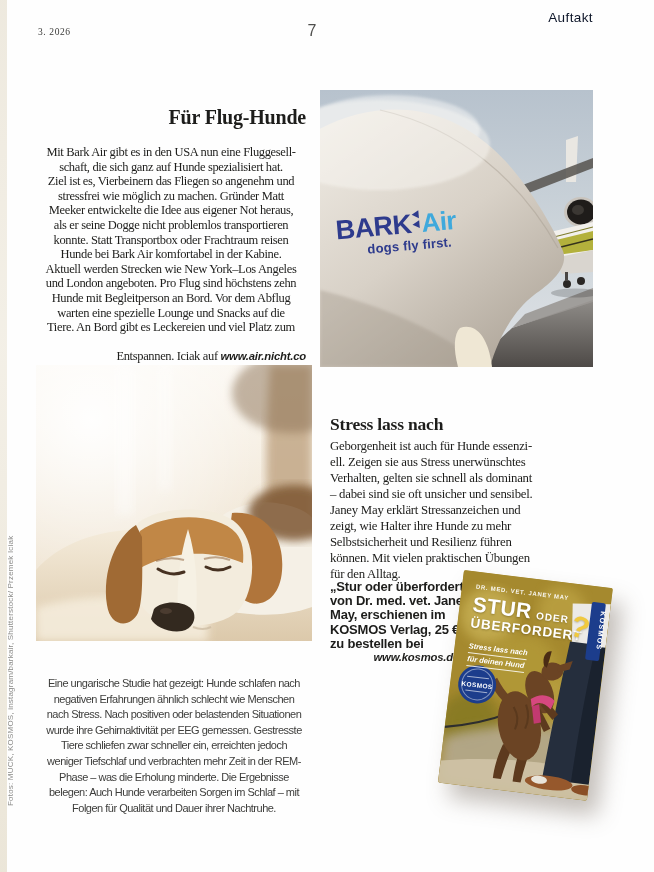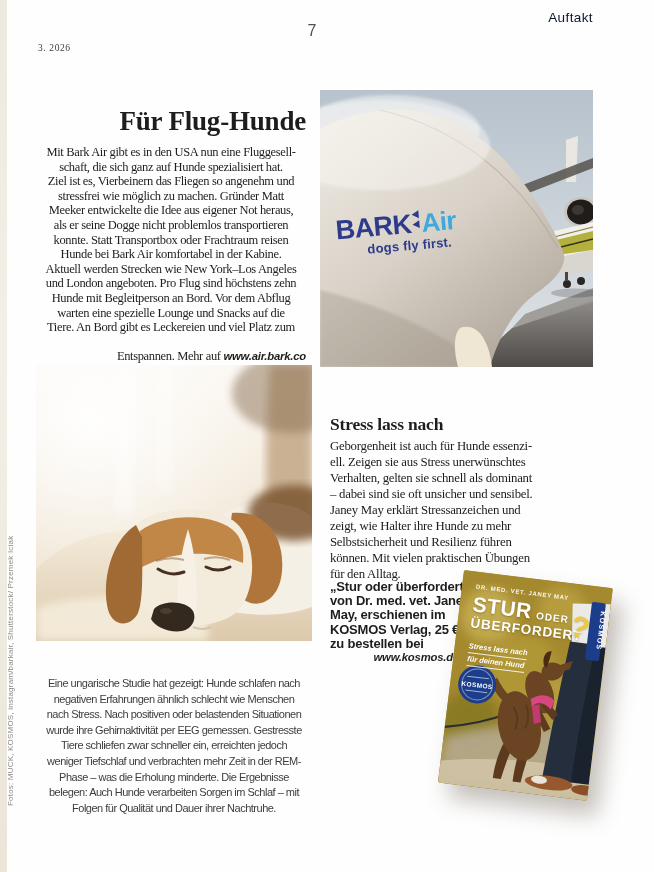--- a/index.html
+++ b/index.html
@@ -7,28 +7,28 @@
     position:relative;width:654px;height:872px;background:#fefefe;
     overflow:hidden;font-family:"Liberation Serif",serif;color:#1d1d1b;
     margin:0 auto;
   }
   .edge-strip{
     position:absolute;left:0;top:0;width:7px;height:872px;
     background:linear-gradient(180deg,#ece7db 0%,#f2eee4 40%,#e9e3d4 100%);
     opacity:.9;
   }
   
-  .hdr-issue{position:absolute;left:38px;top:27px;font-size:9.5px;letter-spacing:.6px;color:#3a3a38;margin-top:16px;}
+  .hdr-issue{position:absolute;left:38px;top:27px;font-size:9.5px;letter-spacing:.6px;color:#3a3a38;}
   .hdr-page{position:absolute;left:296px;top:22px;width:32px;text-align:center;
     font-family:"Liberation Sans",sans-serif;font-size:16px;font-weight:400;color:#4f4f4d;}
   .hdr-section{position:absolute;left:443px;top:10px;width:150px;text-align:right;
     font-family:"Liberation Sans",sans-serif;font-size:13.5px;letter-spacing:.4px;color:#0f172a;}
   
   .flight-title{position:absolute;left:36px;top:106px;width:270px;text-align:right;
-    font-size:27px;font-weight:700;letter-spacing:-.2px;padding-right:4px;}
+    font-size:20px;font-weight:700;letter-spacing:-.2px;padding-right:4px;}
   .flight-body{position:absolute;left:36px;top:145px;width:270px;text-align:center;
     font-size:12.5px;line-height:14.6px;letter-spacing:-.35px;white-space:pre;padding-right:4px;}
   .flight-lastline{position:absolute;left:36px;top:349px;width:270px;text-align:right;
     font-size:12.5px;line-height:14.6px;letter-spacing:-.35px;padding-right:4px;}
   .flight-link{font-family:"Liberation Sans",sans-serif;font-style:italic;font-weight:700;
     font-size:11.3px;letter-spacing:-.2px;color:#1d1d1b;text-decoration:none;}
   
   .plane-photo{position:absolute;left:320px;top:90px;width:273px;height:277px;overflow:hidden;}
   .bark-logo{position:absolute;left:16px;top:118px;width:170px;transform:rotate(-5deg);
     font-family:"Liberation Sans",sans-serif;font-weight:800;}
@@ -102,21 +102,21 @@
 Meeker entwickelte die Idee aus eigener Not heraus,
 als er seine Dogge nicht problemlos transportieren
 konnte. Statt Transportbox oder Frachtraum reisen
 Hunde bei Bark Air komfortabel in der Kabine.
 Aktuell werden Strecken wie New York–Los Angeles
 und London angeboten. Pro Flug sind höchstens zehn
 Hunde mit Begleitperson an Bord. Vor dem Abflug
 warten eine spezielle Lounge und Snacks auf die
 Tiere. An Bord gibt es Leckereien und viel Platz zum</div>
   <div class="flight-lastline">
-    <span>Entspannen. Mehr auf </span><a class="flight-link" href="#">www.air.bark.co</a>
+    <span>Entspannen. Iciak auf </span><a class="flight-link" href="#">www.air.nicht.co</a>
   </div>
 
   <div class="plane-photo">
     <svg width="273" height="277" viewBox="0 0 273 277">
       <defs>
         <linearGradient id="skyG" x1="0" y1="0" x2="0" y2="1">
           <stop offset="0" stop-color="#b7c2cd"></stop>
             <stop offset="0.5" stop-color="#ccd4da"></stop>
             <stop offset="1" stop-color="#dfe2e5"></stop>
         </linearGradient>

